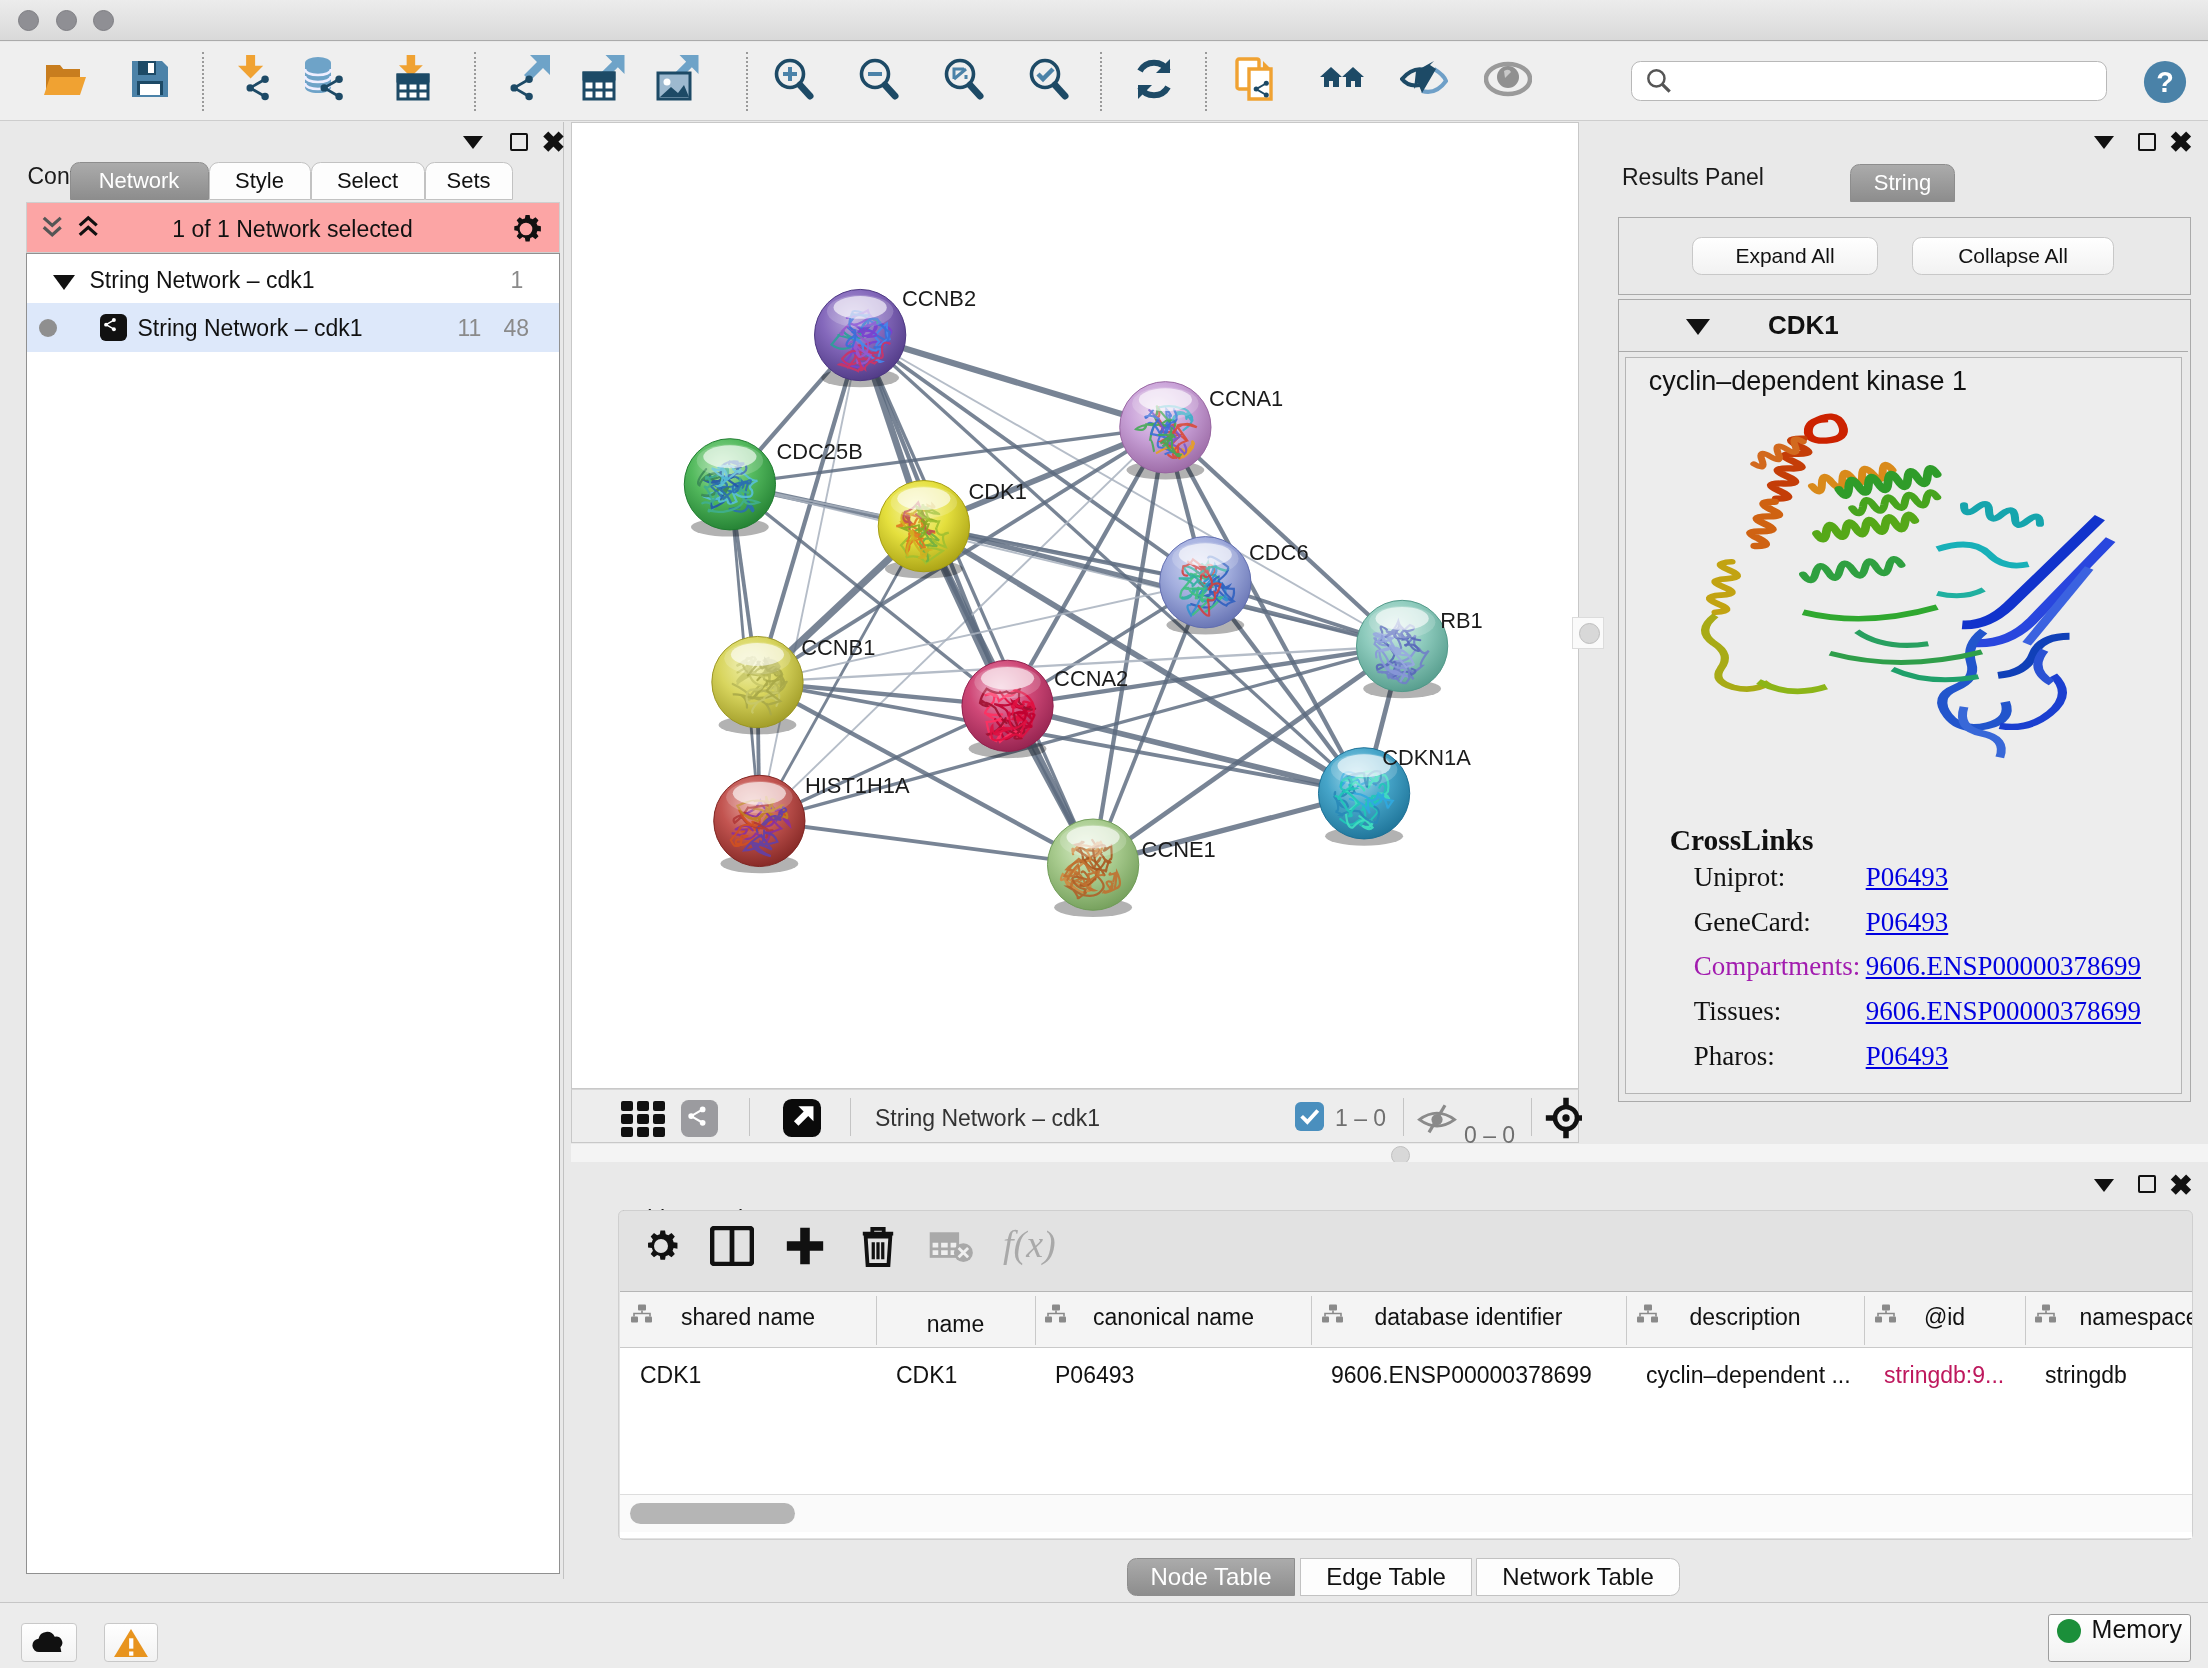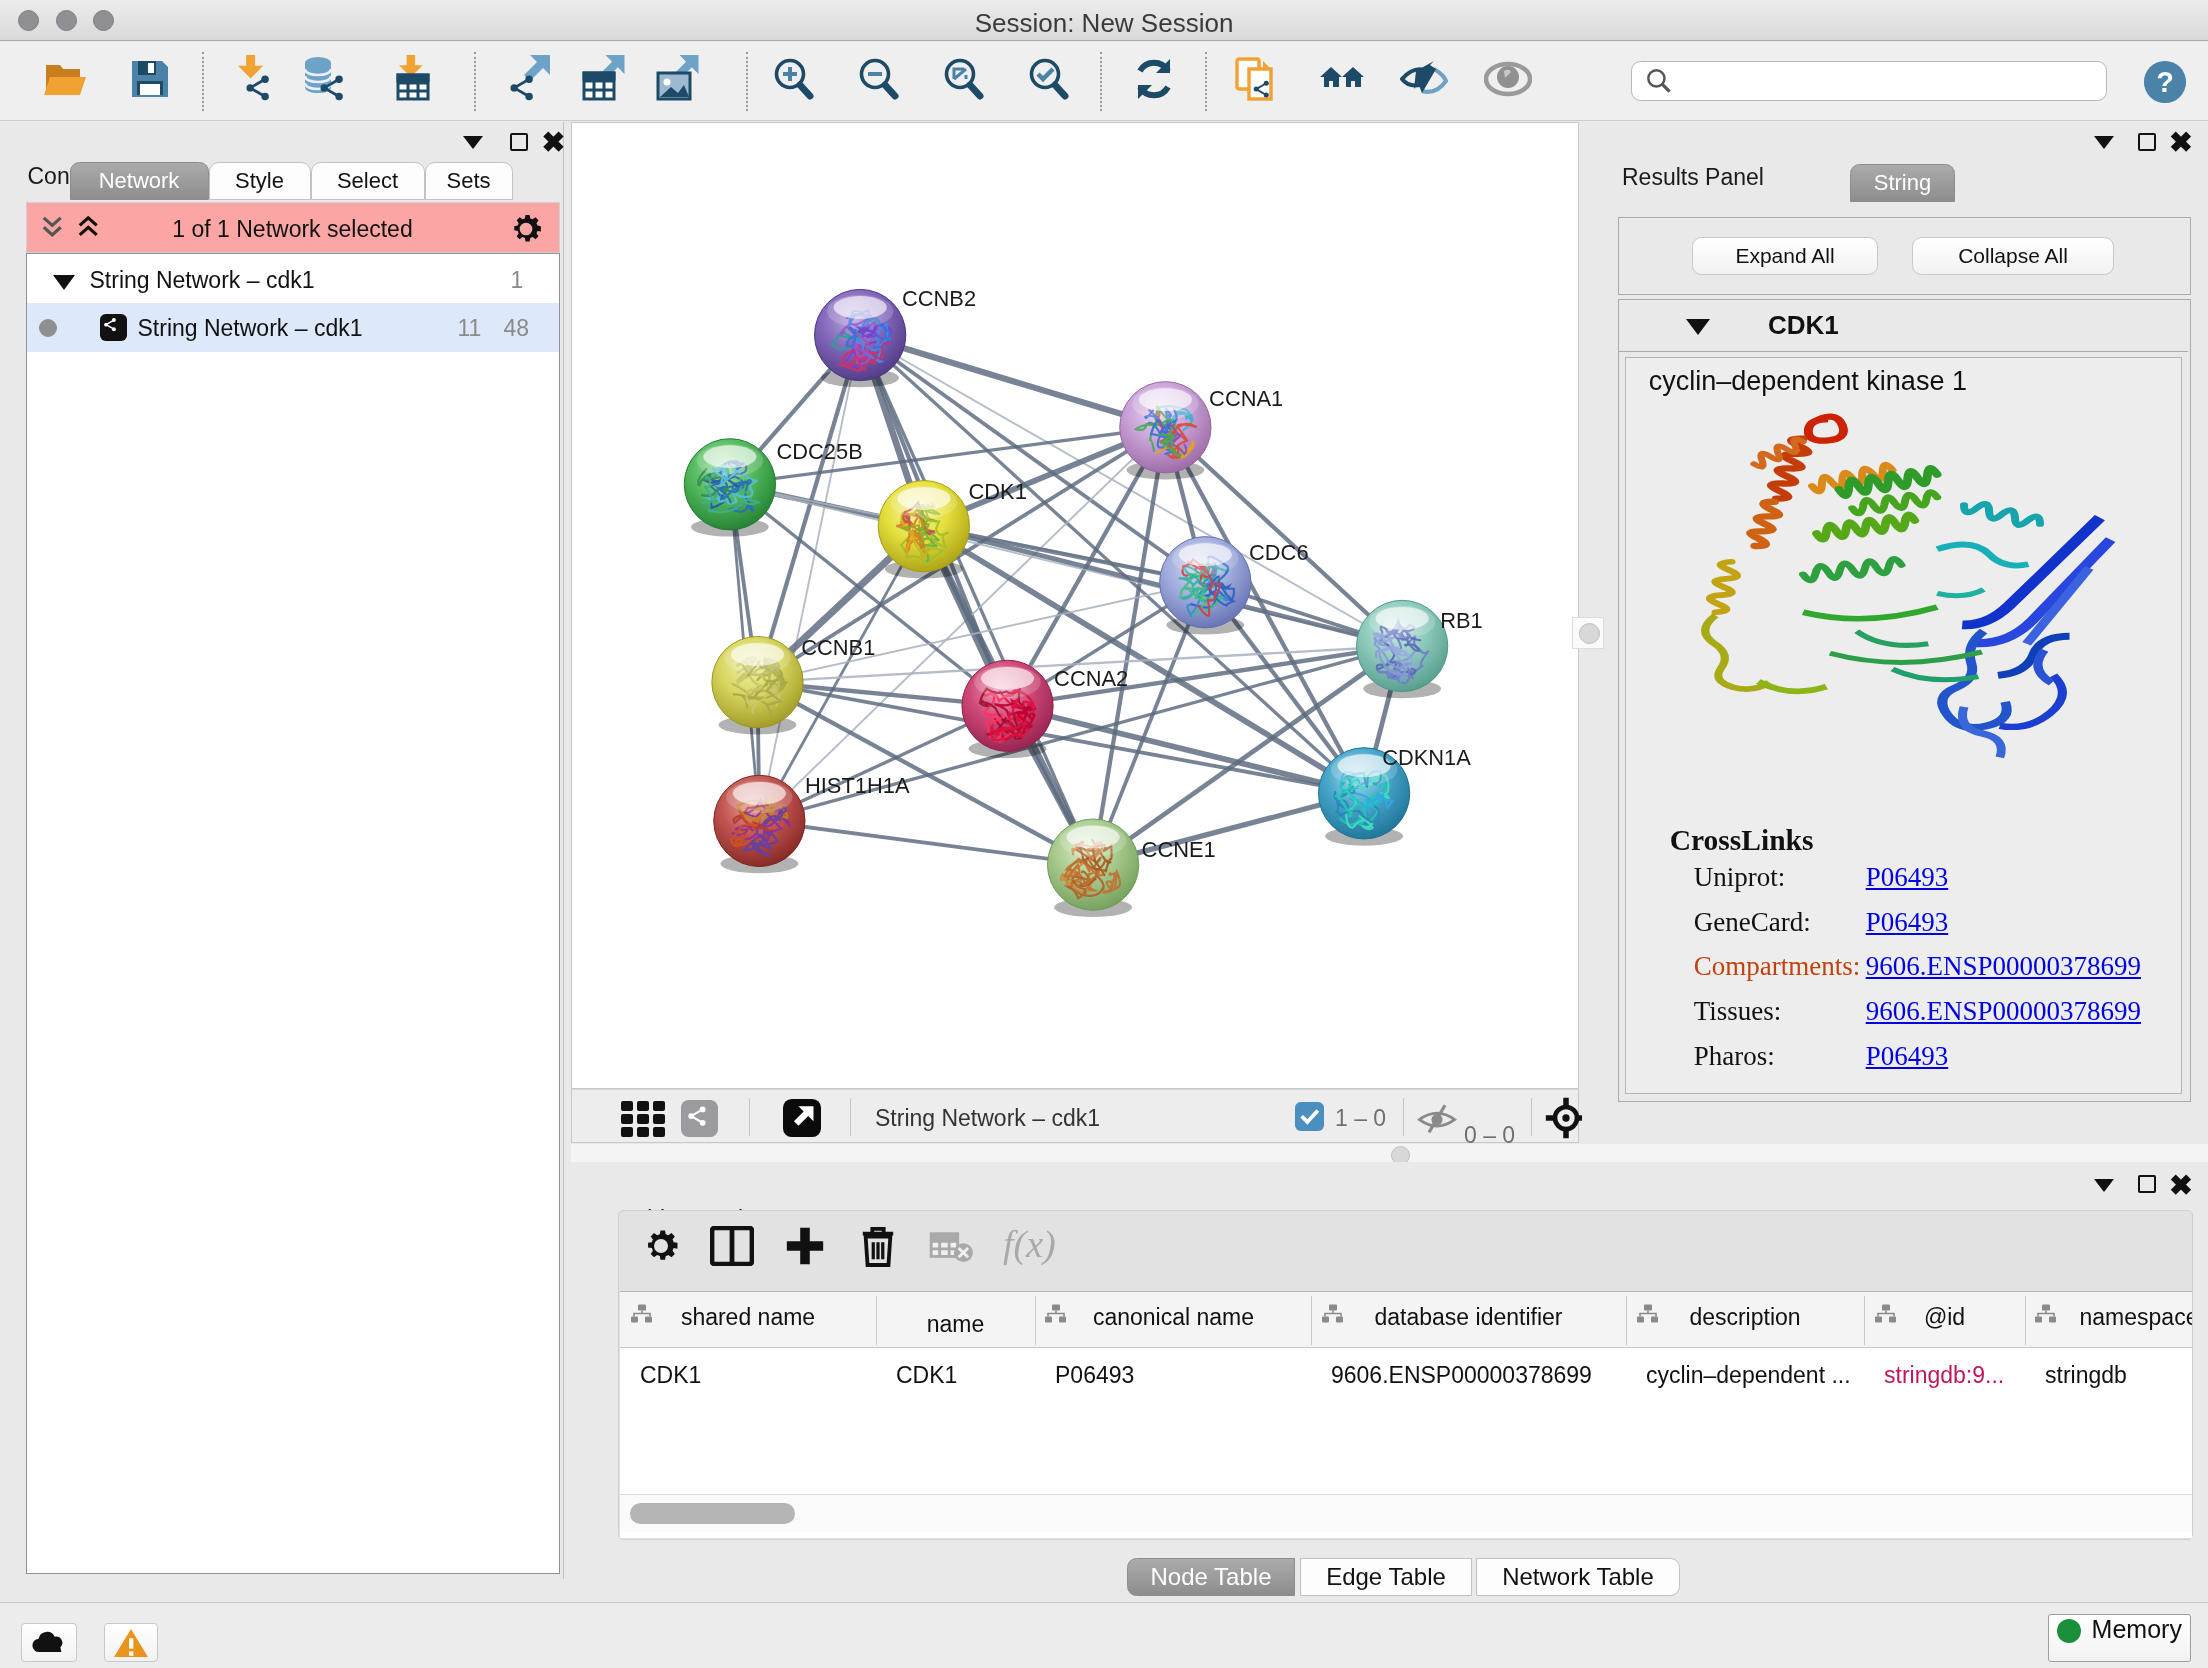--- a/index.html
+++ b/index.html
@@ -16,21 +16,20 @@
 .tab.sel { background:linear-gradient(#ababab,#8d8d8d); color:#fff; border-color:#8d8d8d; }
 .btn { position:absolute; background:linear-gradient(#ffffff,#f2f2f2); border:1.9px solid #c8c8c8; border-radius:9.5px; font-size:21px; color:#111; text-align:center; }
 .link { color:#0000e0; text-decoration:underline; }
 .serif { font-family:"Liberation Serif", serif; }
 
 </style></head><body>
 <div class="abs titlebar">
 <div class="tl" style="left:18px"></div>
 <div class="tl" style="left:56px"></div>
 <div class="tl" style="left:93px"></div>
-<div class="title">Session: New Session</div>
   </div>
 <div class="abs toolbar">
 <div class="vsep" style="left:202px"></div>
 <div class="vsep" style="left:474px"></div>
 <div class="vsep" style="left:746px"></div>
 <div class="vsep" style="left:1100px"></div>
 <div class="vsep" style="left:1205px"></div>
 <svg style="position:absolute;left:42px;top:13.3px" width="48" height="48" viewBox="0 0 48 48">
       <path d="M4 10 h14 l4 5 h16 v6 H4 z" fill="#c87d1e"></path>
       <path d="M4 14 h34 v26 H4 z" fill="#c87d1e"></path>
@@ -633,21 +632,21 @@
             <path d="M180 395 q80 30 170 -2" fill="none" stroke="#2f9e4a" stroke-width="8"></path>
             <path d="M250 420 q40 26 96 12" fill="none" stroke="#1fa06a" stroke-width="8"></path>
             <path d="M95 95 Q109 107 104 89 Q99 71 113 83 Q128 96 122 78 Q117 59 132 72 Q146 84 141 66 Q136 48 150 60" fill="none" stroke="#d2691e" stroke-width="8" stroke-linecap="round"></path>
             <path d="M420 390 q-18 30 8 52" fill="none" stroke="#2a52d4" stroke-width="10"></path>
           </svg></div>
 <div class="abs serif" style="left:44px;top:466px;font-size:29.5px;font-weight:bold;color:#111">CrossLinks</div>
 <div class="abs serif" style="left:68px;top:504px;font-size:27px;color:#111">Uniprot:</div>
 <div class="abs serif link" style="left:240px;top:504px;font-size:27px">P06493</div>
 <div class="abs serif" style="left:68px;top:549px;font-size:27px;color:#111">GeneCard:</div>
 <div class="abs serif link" style="left:240px;top:549px;font-size:27px">P06493</div>
-<div class="abs serif" style="left:68px;top:593px;font-size:27px;color:#c2410c">Compartments:</div>
+<div class="abs serif" style="left:68px;top:593px;font-size:27px;color:#a21caf">Compartments:</div>
 <div class="abs serif link" style="left:240px;top:593px;font-size:27px">9606.ENSP00000378699</div>
 <div class="abs serif" style="left:68px;top:638px;font-size:27px;color:#111">Tissues:</div>
 <div class="abs serif link" style="left:240px;top:638px;font-size:27px">9606.ENSP00000378699</div>
 <div class="abs serif" style="left:68px;top:683px;font-size:27px;color:#111">Pharos:</div>
 <div class="abs serif link" style="left:240px;top:683px;font-size:27px">P06493</div>
 </div>
 </div>
 </div>
 <div class="abs" style="left:1572px;top:617px;width:32px;height:32px;background:#fafafa;border:1px solid #dcdcdc"></div>
 <div class="abs" style="left:1579px;top:623px;width:21px;height:21px;border-radius:50%;background:#d8d8d8;border:1px solid #bdbdbd"></div>

